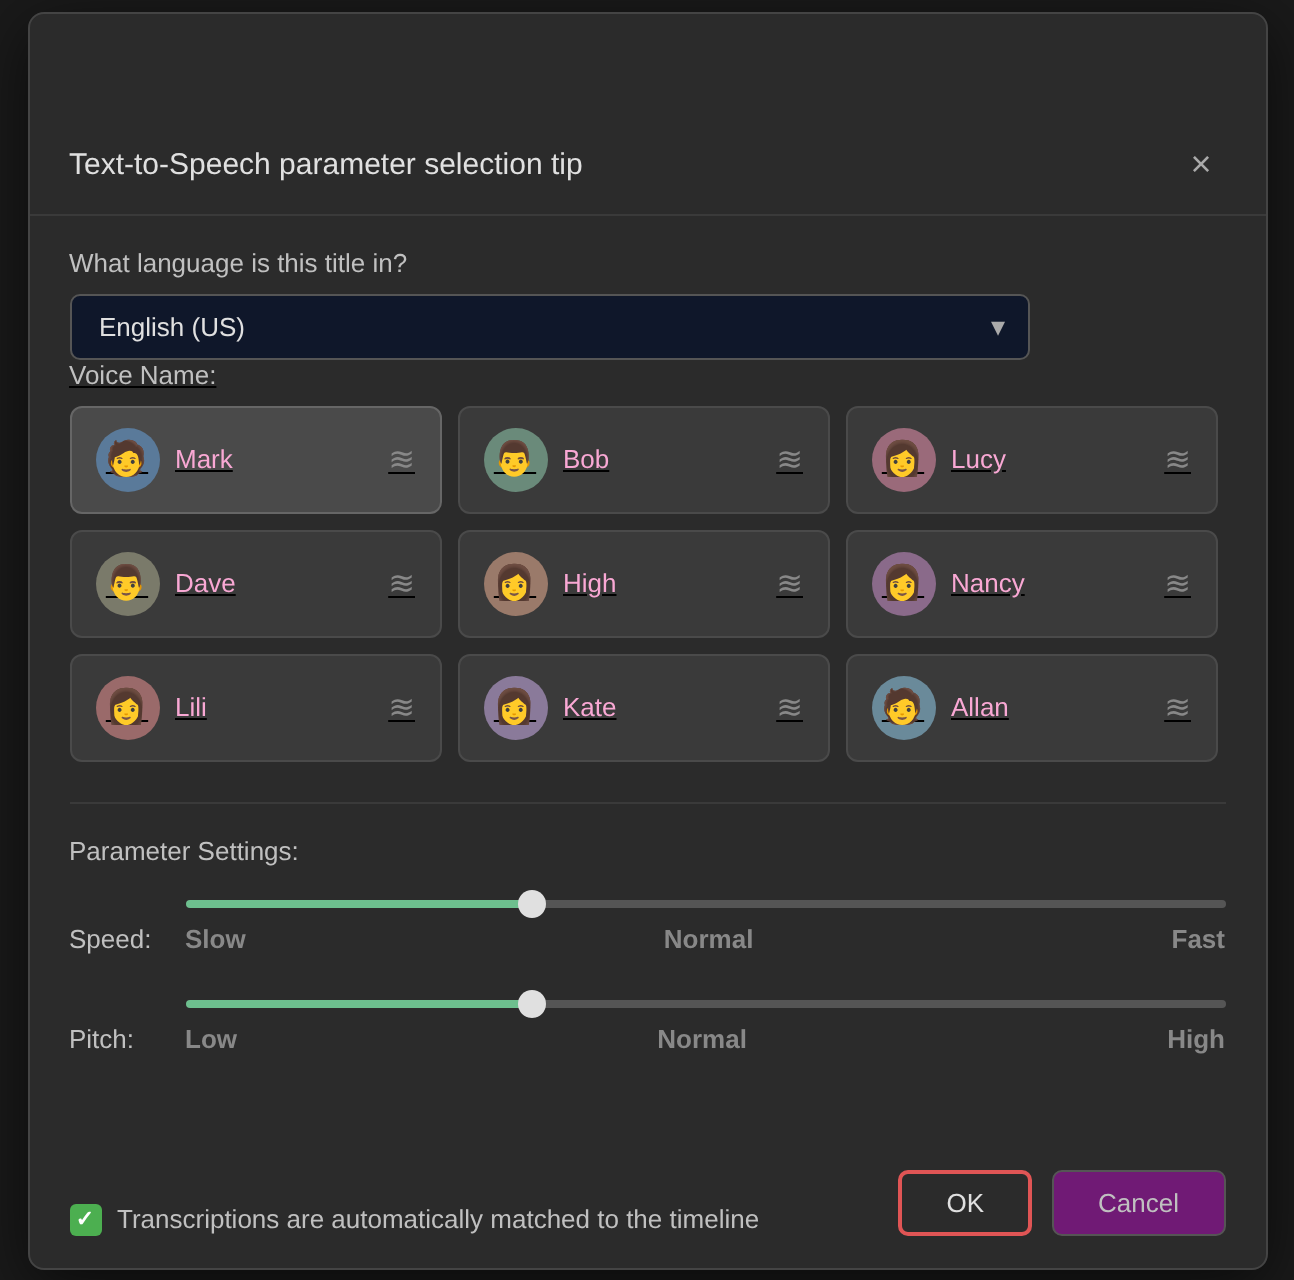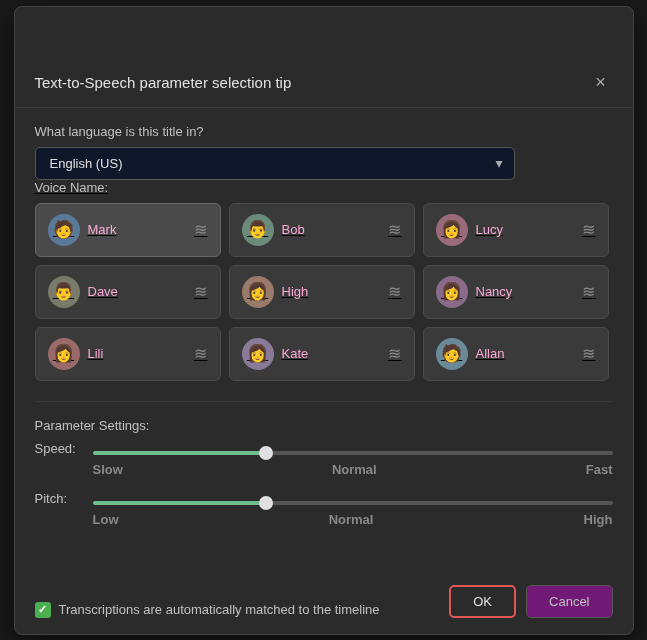--- a/index.html
+++ b/index.html
@@ -136,21 +136,21 @@
       font-size: 16px;
     }
     .divider {
       border: none;
       border-top: 1px solid #3a3a3a;
       margin: 8px 0 16px 0;
     }
     .param-section {}
     .param-row {
       display: flex;
-      align-items: flex-start;
+      align-items: flex-end;
       margin-bottom: 14px;
     }
     .param-label {
       color: #c0c0c0;
       font-size: 13px;
       width: 50px;
       flex-shrink: 0;
     }
     .slider-container {
       flex: 1;

